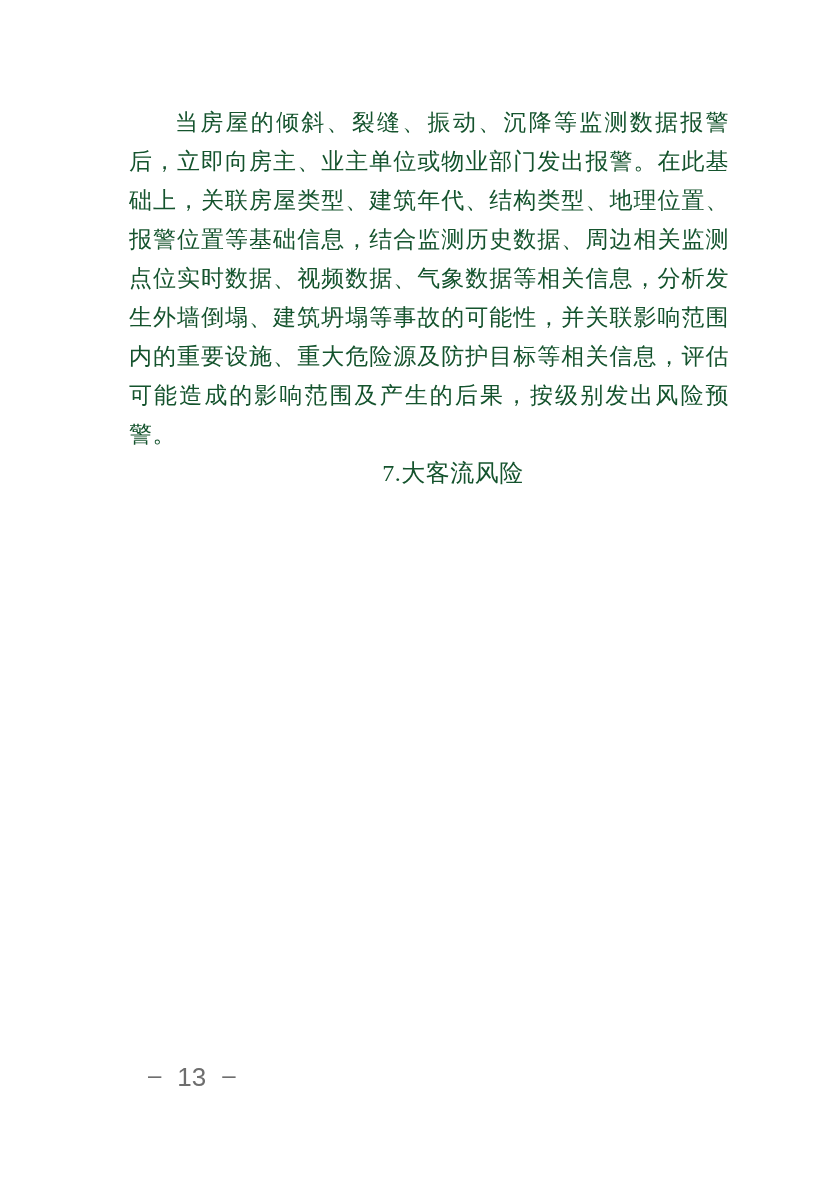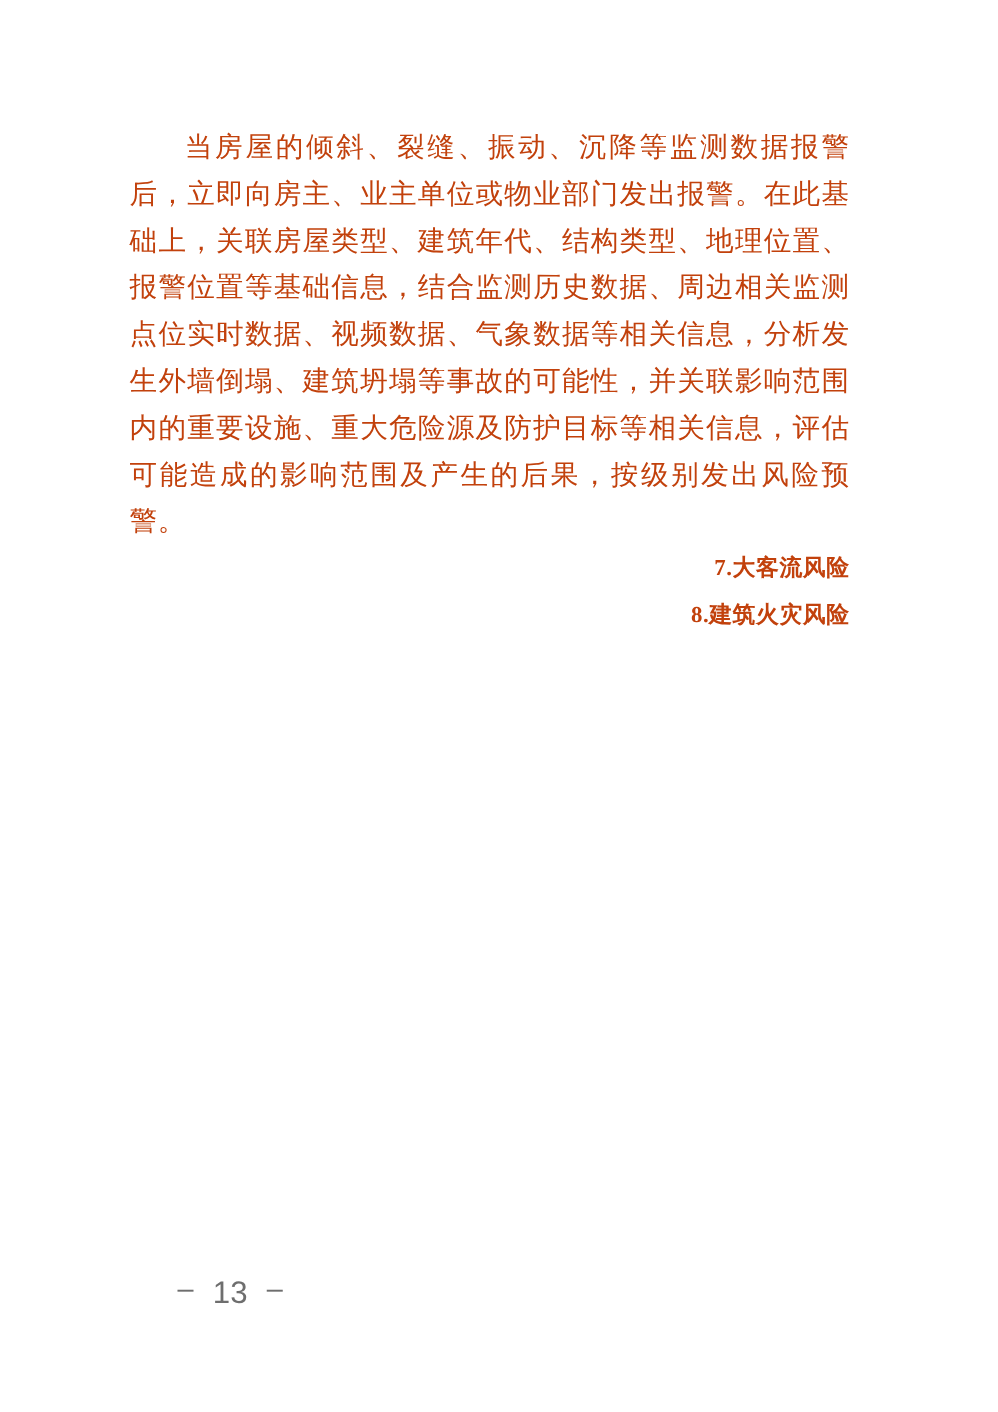--- a/index.html
+++ b/index.html
@@ -10,43 +10,43 @@
   .page {
     position: relative;
     width: 832px;
     height: 1177px;
     background: #ffffff;
     overflow: hidden;
     font-family: "Liberation Serif", serif;
   }
   .content {
     position: absolute;
-    left: 108px;
+    left: 129px;
     top: 103px;
     width: 600px;
-    color: #c2410c;
+    color: #14532d;
   }
   .body-para {
     margin: 0;
     font-size: 23px;
     line-height: 39px;
     text-align: justify;
     text-justify: inter-character;
     text-indent: 2em;
     letter-spacing: 0.5px;
     font-weight: 400;
   }
   .section-heading {
     margin: 0;
-    font-size: 19px;
+    font-size: 24px;
     line-height: 39px;
     text-indent: 2em;
-    font-weight: 700;
+    font-weight: 400;
     letter-spacing: 0.5px;
-    text-align: right;
+    text-align: center;
   }
   .footer {
     position: absolute;
     left: 148px;
     top: 1062px;
     display: inline-flex;
     align-items: center;
     gap: 16px;
     color: #6e6e6e;
     font-family: "Liberation Sans", sans-serif;
@@ -62,21 +62,20 @@
 <body>
 
 <div class="page">
 
   <div class="content">
     <p class="body-para">当房屋的倾斜、裂缝、振动、沉降等监测数据报警后，立即向房主、业主单位或物业部门发出报警。在此基础上，关联房屋类型、建筑年代、结构类型、地理位置、报警位置等基础信息，结合监测历史数据、周边相关监测点位实时数据、视频数据、气象数据等相关信息，分析发生外墙倒塌、建筑坍塌等事故的可能性，并关联影响范围内的重要设施、重大危险源及防护目标等相关信息，评估可能造成的影响范围及产生的后果，按级别发出风险预警。</p>
 
     <h3 class="section-heading">7.大客流风险</h3>
 
 
-    <h3 class="section-heading">8.建筑火灾风险</h3>
 
   </div>
 
   <div class="footer">
     <span class="dash">–</span>
     <span class="num">13</span>
     <span class="dash">–</span>
   </div>
 
 </div>

